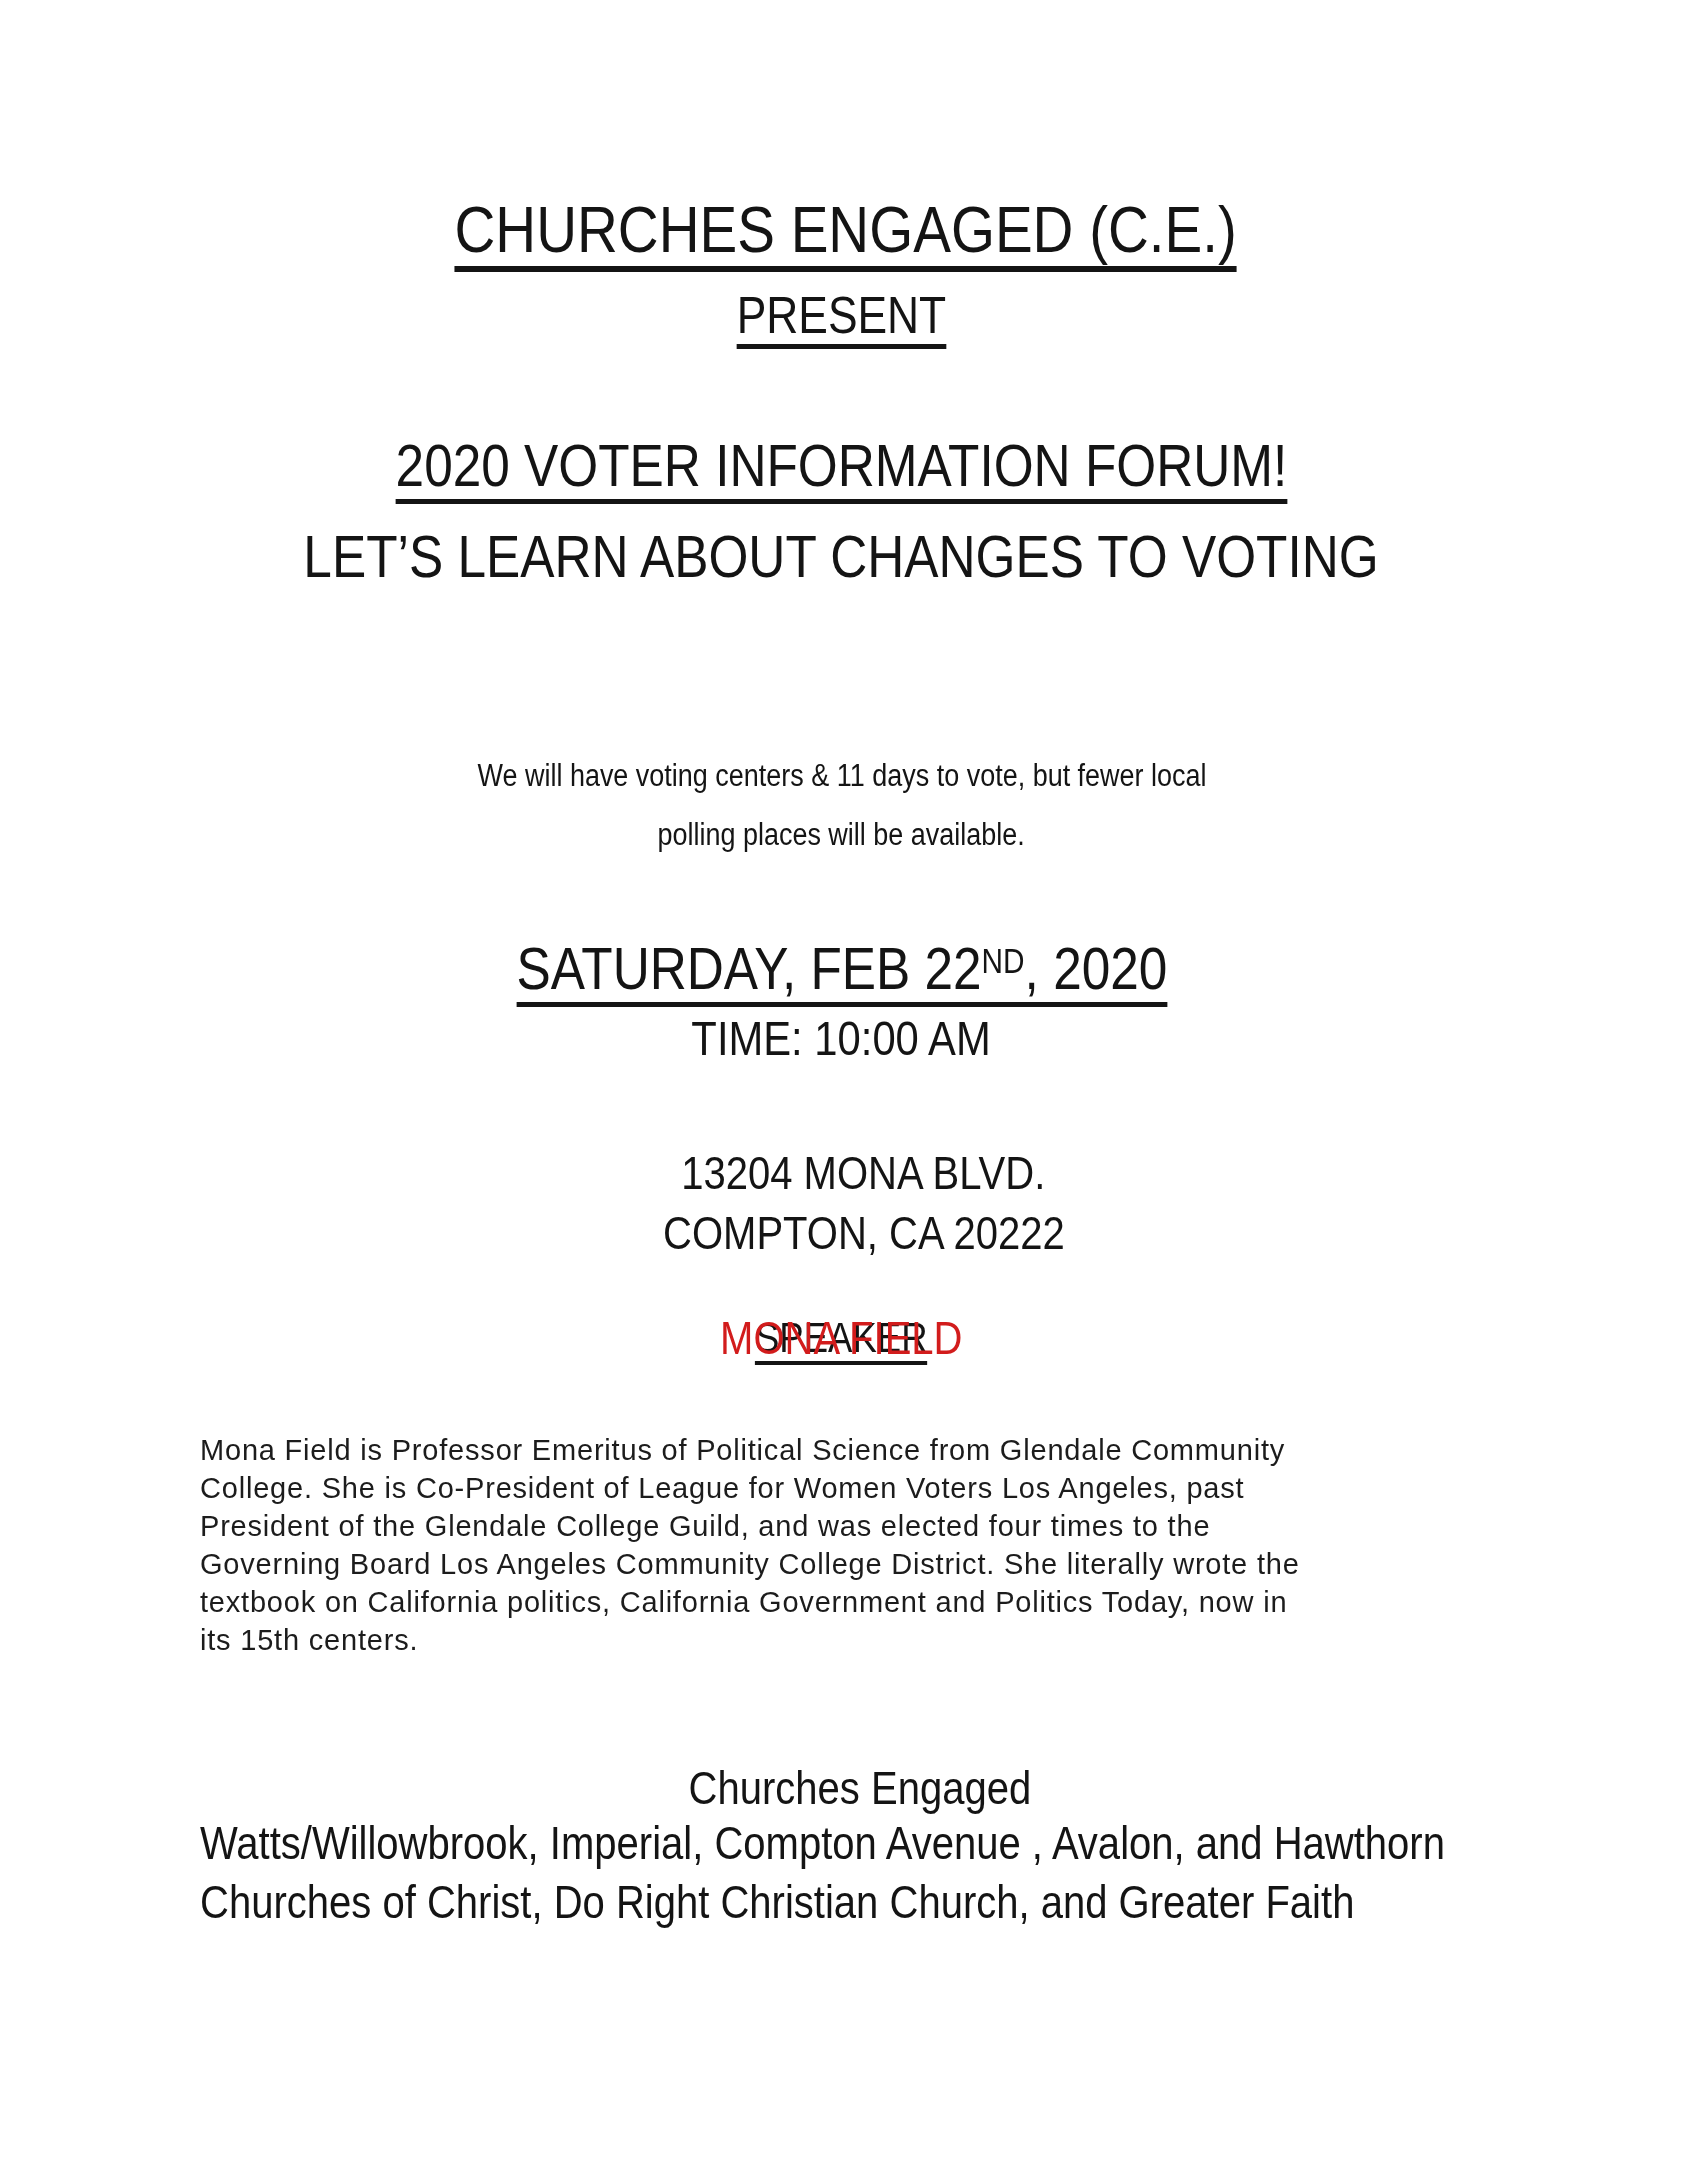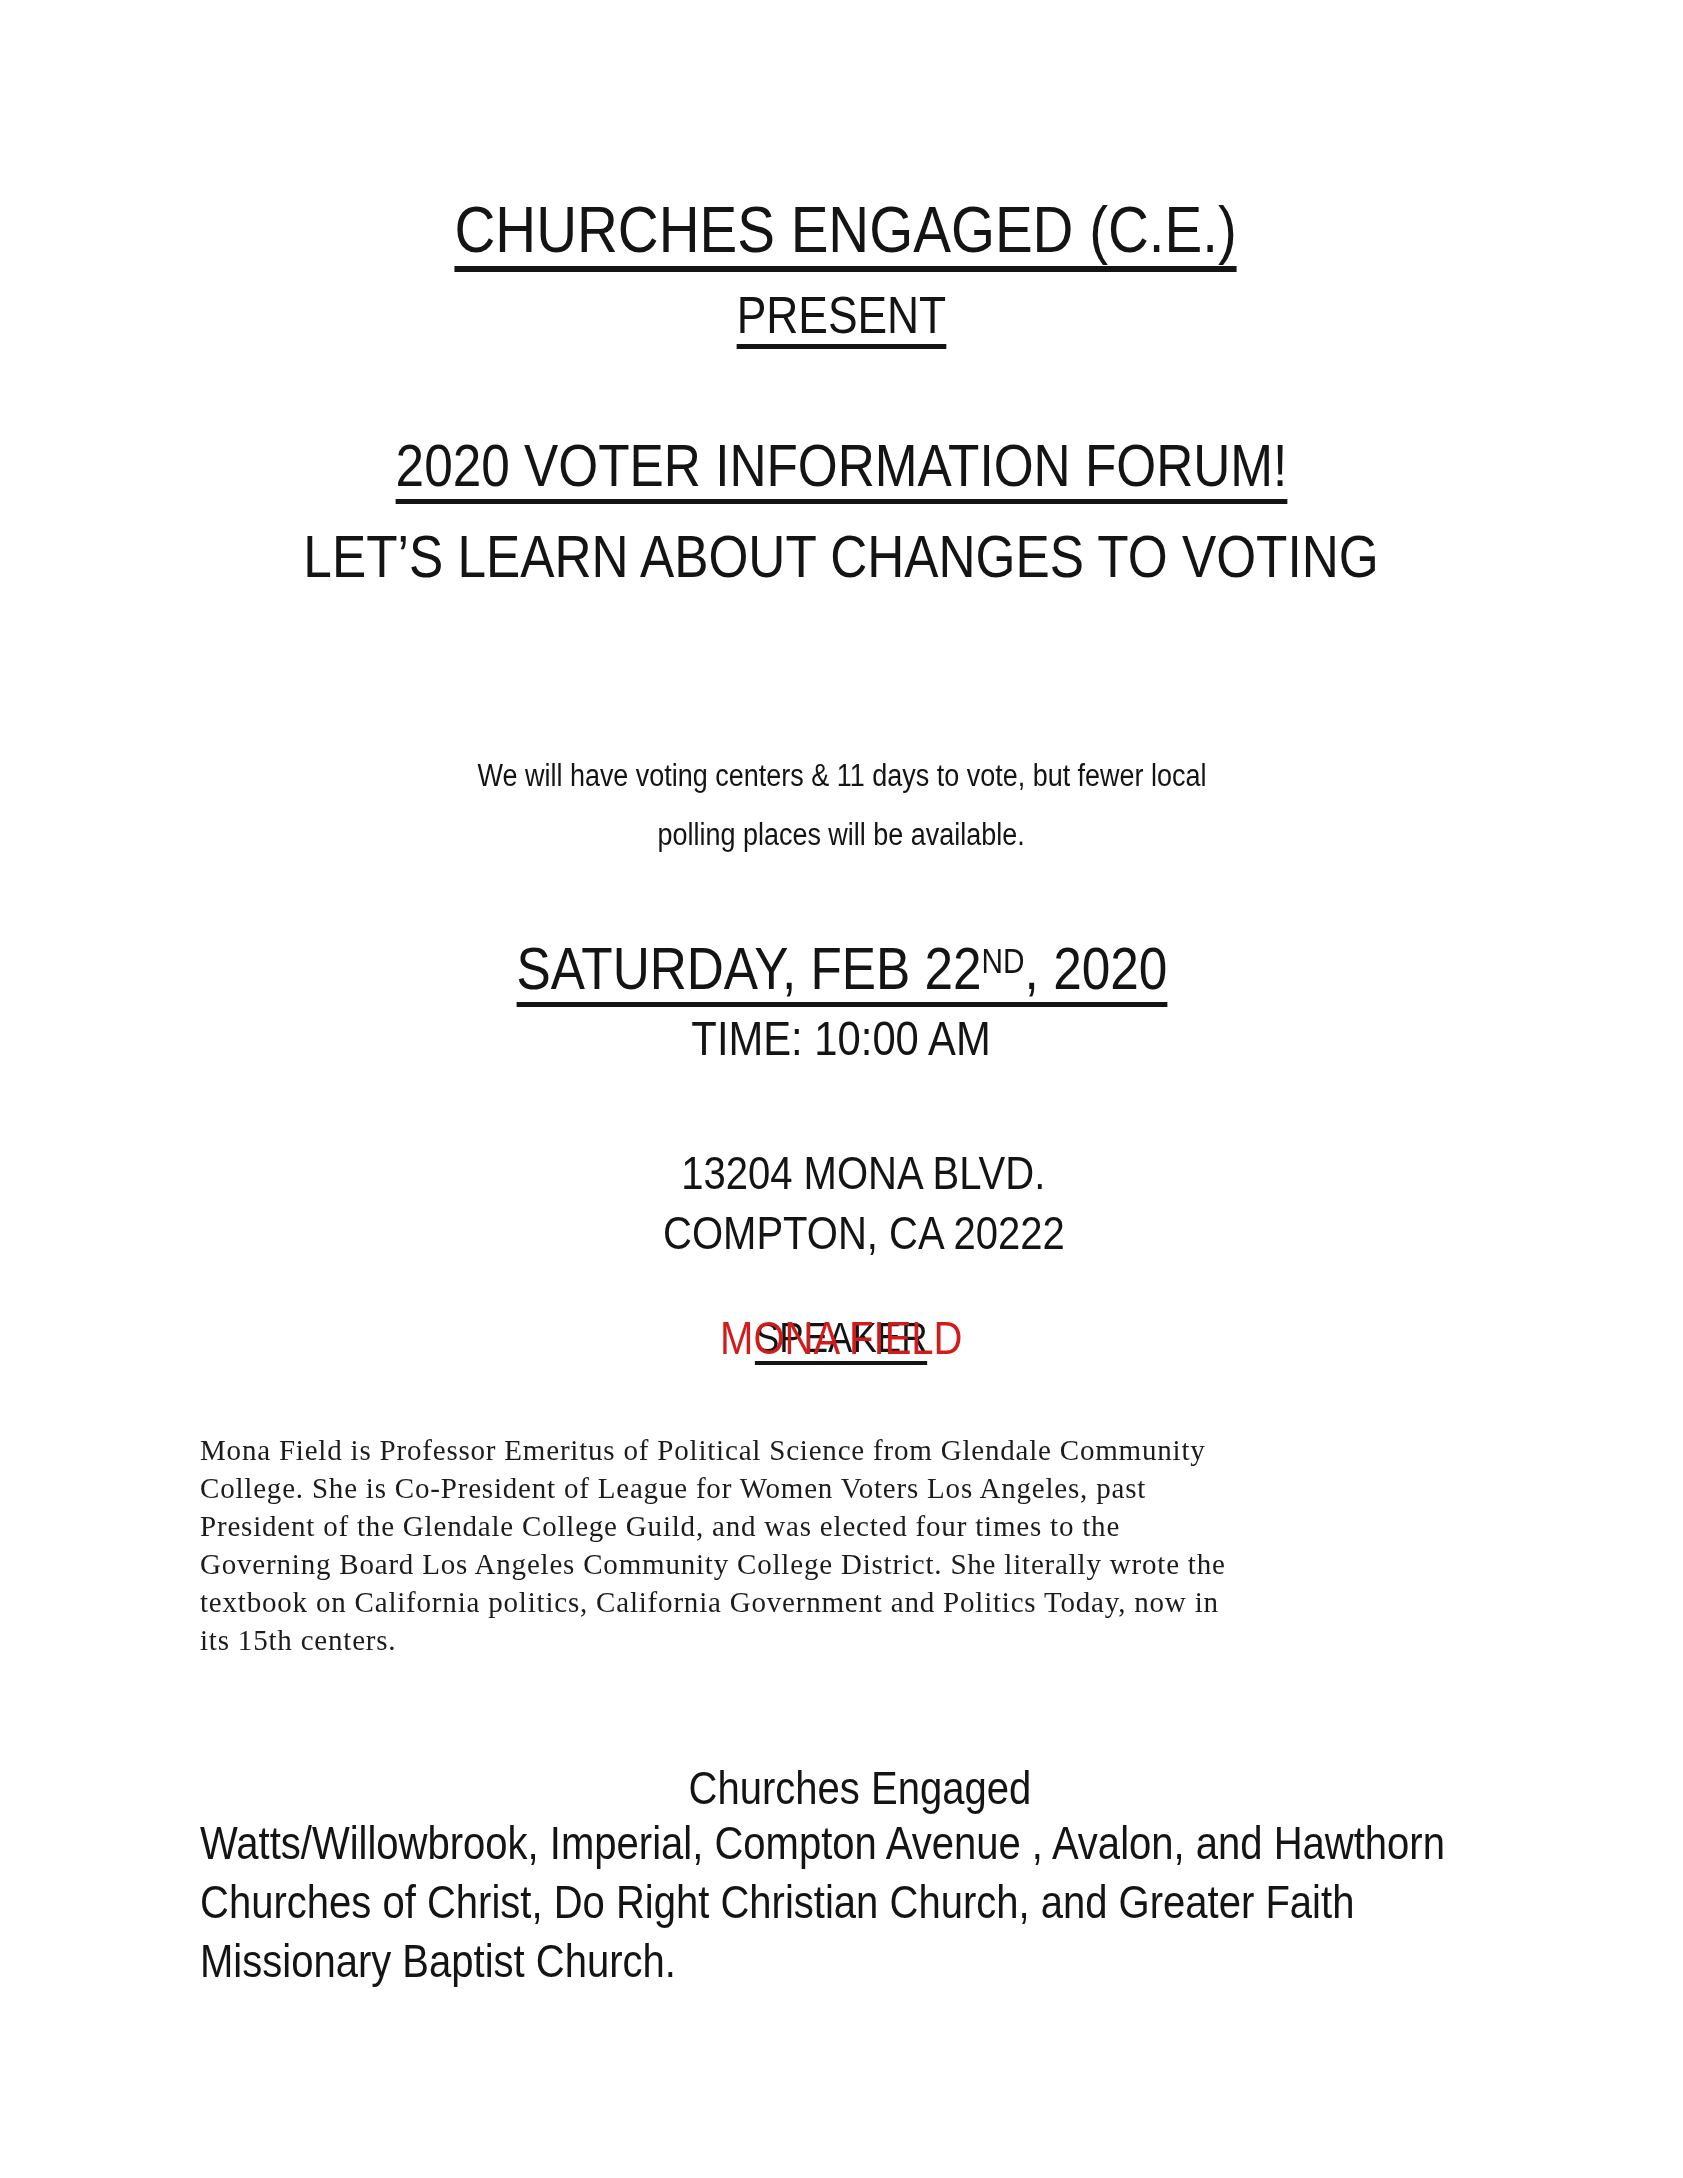--- a/index.html
+++ b/index.html
@@ -28,21 +28,21 @@
   .notice .ln{line-height:59px;}
   .saturday{top:926px;font-size:59px;line-height:71px;}
   .saturday sup{font-size:0.58em;vertical-align:0.48em;}
   .time{top:1011px;font-size:48px;line-height:55px;}
   .address{top:1143px;font-size:46px;margin-left:44px;}
   .address .ln{line-height:60px;}
   .speaker{top:1313px;font-size:42px;line-height:50px;}
   .mona{top:1312px;font-size:46px;line-height:53px;color:#d21c1c;}
   .bio{
     top:1431px;font-size:29px;
-    font-family:Liberation Serif, serif;
+    font-family:Liberation Sans, sans-serif;
     letter-spacing:0.8px;
     color:#1c1c1c;
   }
   .bio .ln{line-height:38px;}
   .churches-head{top:1761px;font-size:46px;line-height:55px;padding-left:36px;}
   .church-list{top:1814px;font-size:46px;}
   .church-list .ln{line-height:59px;}
 </style>
 </head>
 <body>
@@ -107,17 +107,16 @@
     <div class="ln"><span>textbook on California politics, California Government and Politics Today, now in</span></div>
     <div class="ln"><span>its 15th centers.</span></div>
   </div>
 
   <div class="block churches-head">
     <span class="sx">Churches Engaged</span>
   </div>
   <div class="block left church-list">
     <div class="ln"><span class="sx">Watts/Willowbrook, Imperial, Compton Avenue , Avalon, and Hawthorn</span></div>
     <div class="ln"><span class="sx">Churches of Christ, Do Right Christian Church, and Greater Faith</span></div>
-    <div class="ln"><span class="sx">Missionary Baptist Church.</span></div>
   </div>
 
 </div>
 
 
 </body></html>

